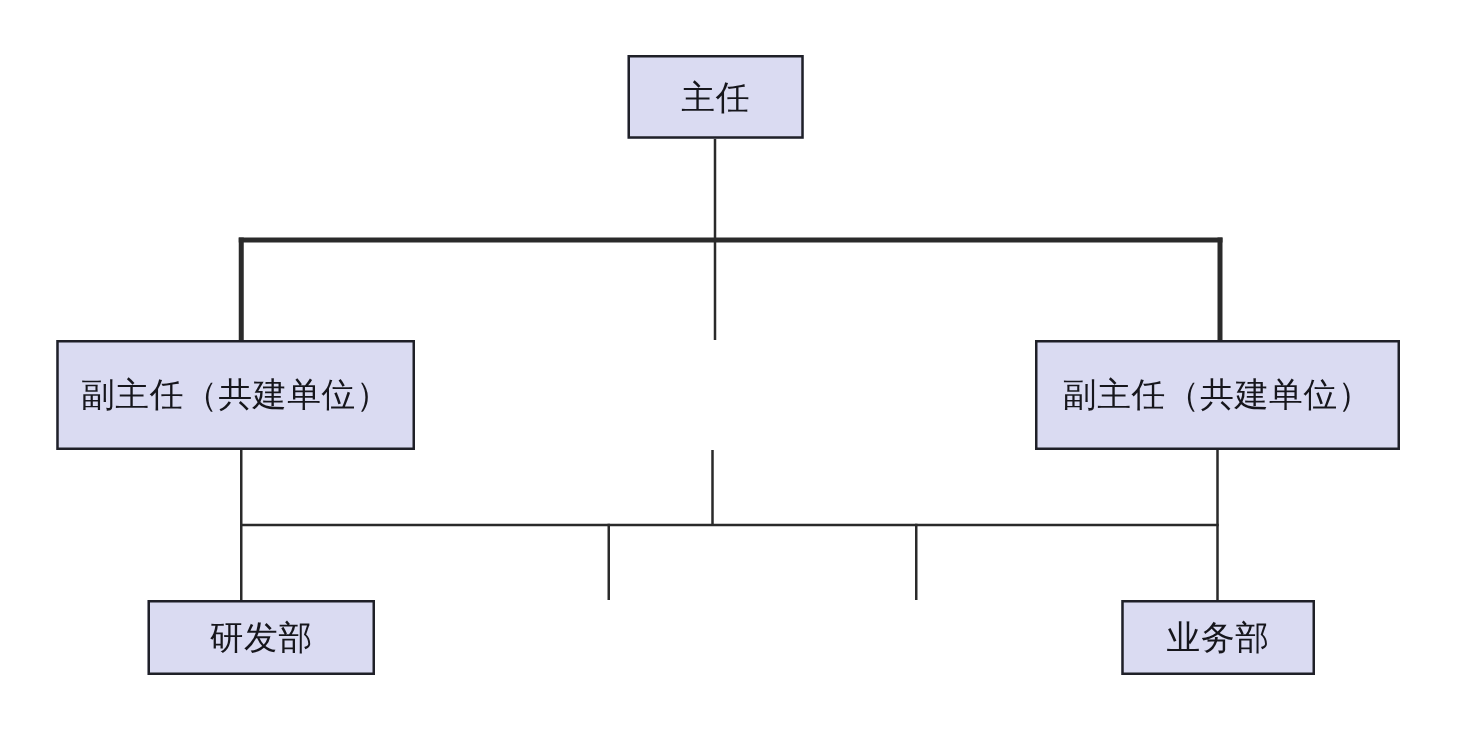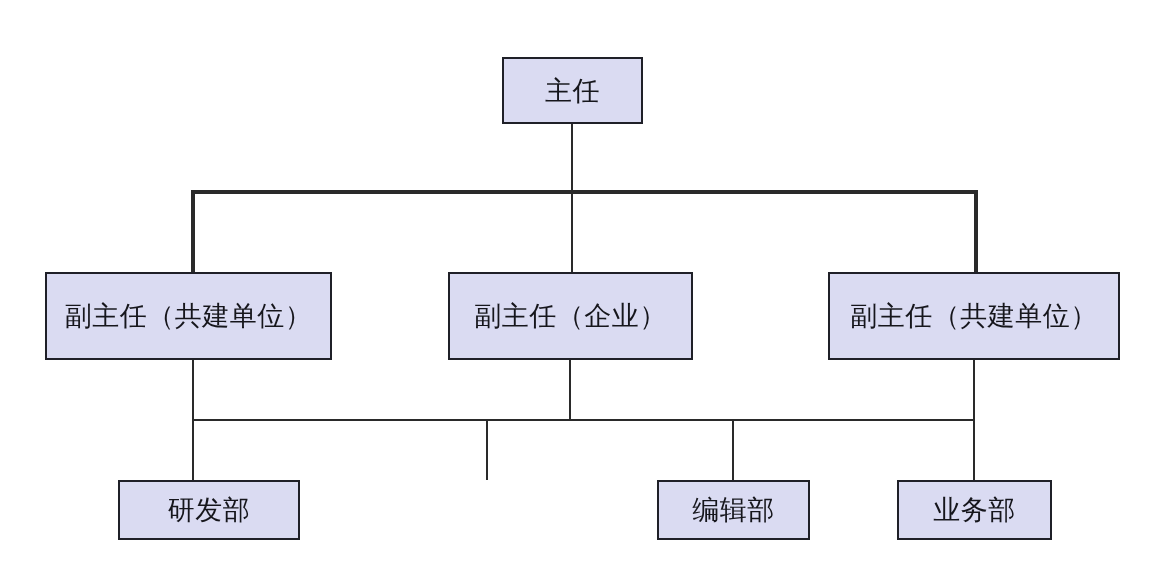--- a/index.html
+++ b/index.html
@@ -33,21 +33,21 @@
     color: #16161c;
     white-space: nowrap;
     letter-spacing: 0.5px;
   }
   .line {
     position: absolute;
     background: var(--line-color);
   }
 
   
-  .node-root { left: 502px; top: 44px;  width: 141px; height: 67px; margin-top: 13px; }
+  .node-root { left: 502px; top: 44px;  width: 141px; height: 67px; }
 
   
   .node-m1   { left: 45px;  top: 272px; width: 287px; height: 88px; }
   .node-m2   { left: 448px; top: 272px; width: 245px; height: 88px; }
   .node-m3   { left: 828px; top: 272px; width: 292px; height: 88px; }
 
   
   .node-b1   { left: 118px; top: 480px; width: 182px; height: 60px; }
   .node-b2   { left: 408px; top: 480px; width: 154px; height: 60px; }
   .node-b3   { left: 657px; top: 480px; width: 153px; height: 60px; }
@@ -80,20 +80,18 @@
   <div class="line l-t2-h"></div>
   <div class="line l-m1-v"></div>
   <div class="line l-m2-v"></div>
   <div class="line l-m3-v"></div>
   <div class="line l-b2-v"></div>
   <div class="line l-b3-v"></div>
 
   <div class="node node-root">主任</div>
 
   <div class="node node-m1">副主任（共建单位）</div>
-  <div class="node node-m2">副主任（企业）</div>
   <div class="node node-m3">副主任（共建单位）</div>
 
   <div class="node node-b1">研发部</div>
-  <div class="node node-b3">编辑部</div>
   <div class="node node-b4">业务部</div>
 
 </div>
 
 </body></html>

